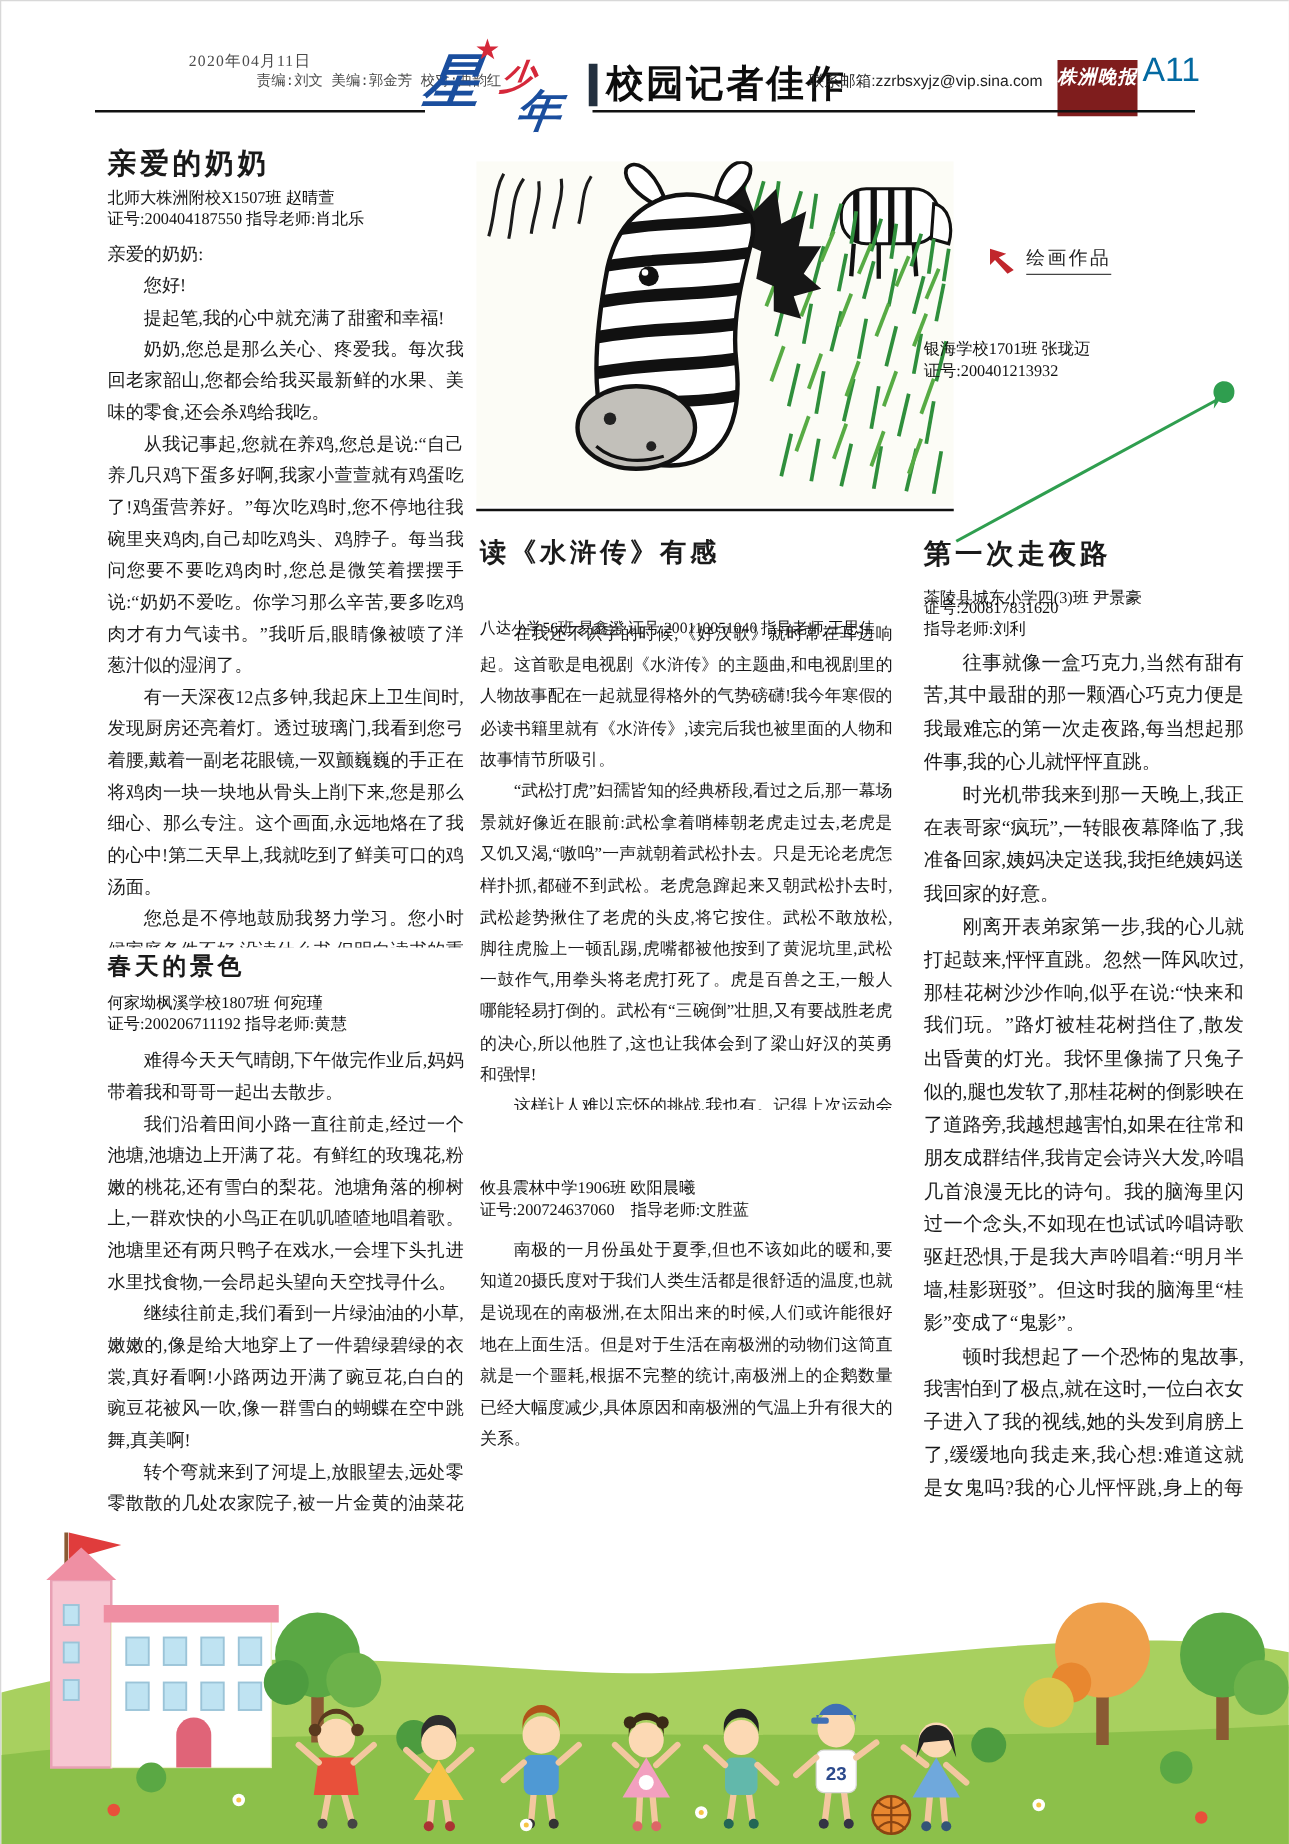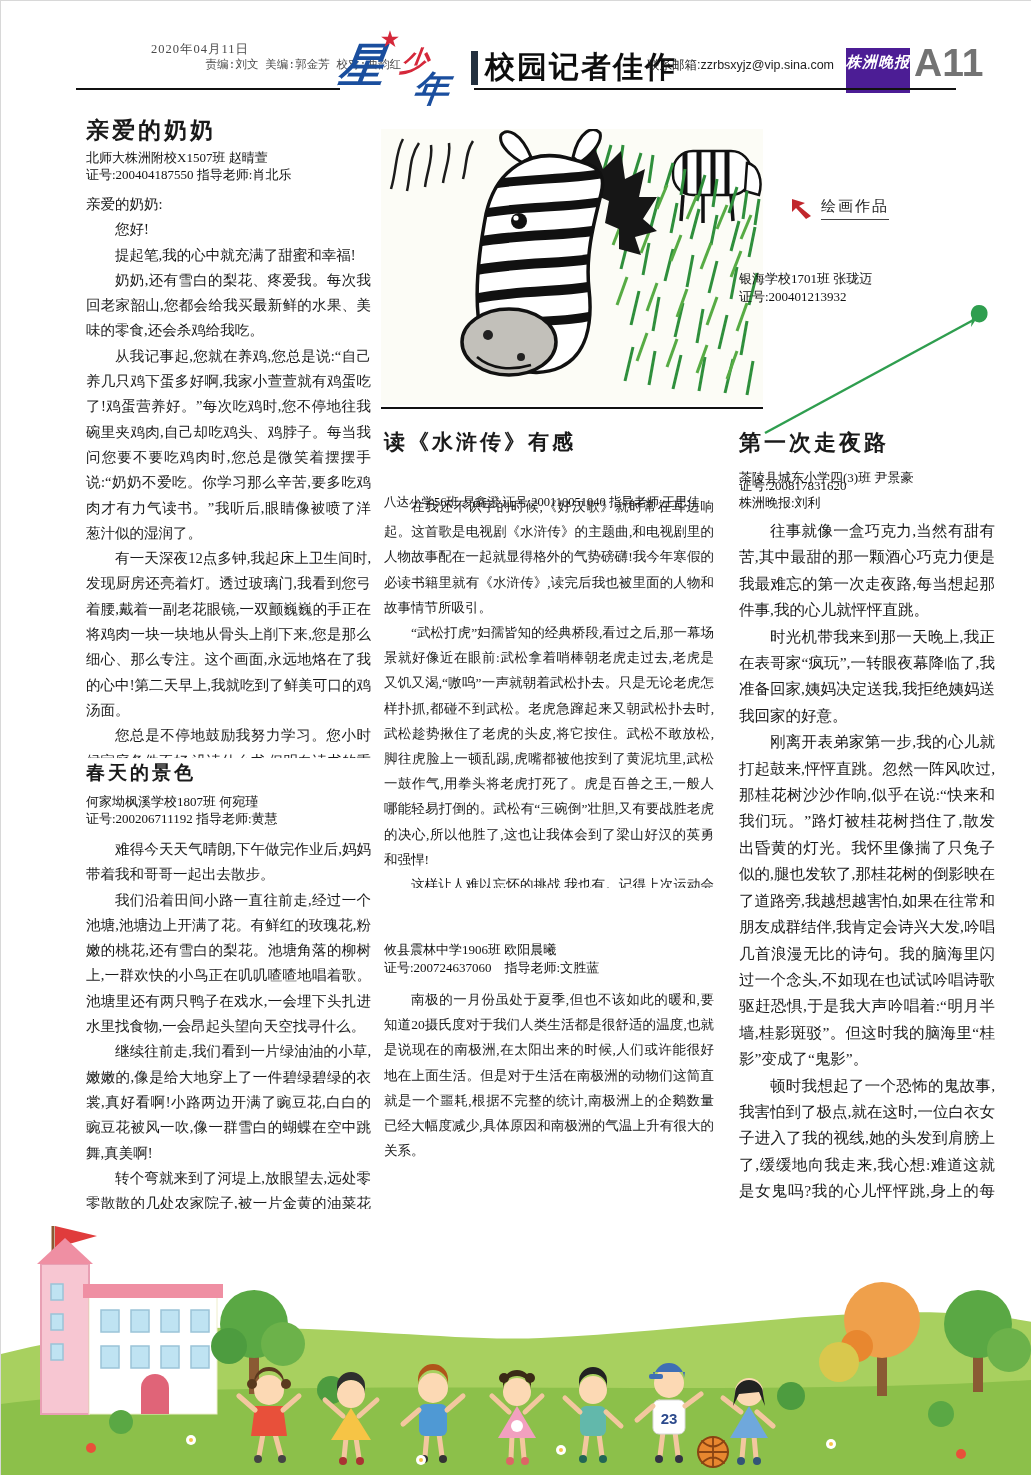--- a/index.html
+++ b/index.html
@@ -15,23 +15,23 @@
   .masthead{left:336px;top:32px;width:132px;height:76px;font-style:italic;font-weight:900;
             font-family:"Liberation Sans",sans-serif;}
   .mh-star1{position:absolute;left:2px;top:2px;font-size:46px;color:#1a4e9e;transform:skewX(-8deg);}
   .mh-star-icon{position:absolute;left:44px;top:-6px;font-size:20px;color:#d5283a;font-style:normal;}
   .mh-shao{position:absolute;left:64px;top:10px;font-size:27px;color:#d5283a;transform:skewX(-8deg);}
   .mh-nian{position:absolute;left:76px;top:32px;font-size:36px;color:#1a4e9e;transform:skewX(-8deg);}
   .section-bar{left:470px;top:50px;width:7px;height:34px;background:#23303f;}
   .section-title{left:484px;top:46px;font-size:30px;font-weight:bold;letter-spacing:2px;
                  font-family:"Liberation Sans",sans-serif;color:#0d0d0d;}
   .contact{left:646px;top:56px;font-size:12.5px;color:#222;font-family:"Liberation Sans",sans-serif;}
-  .paper-box{left:845px;top:47px;width:64px;height:45px;background:#4c1d95;color:#fff;
+  .paper-box{left:845px;top:47px;width:64px;height:45px;background:#7f1d1d;color:#fff;
              font-size:15px;font-weight:bold;font-style:italic;text-align:center;line-height:28px;letter-spacing:1px;}
-  .page-num{left:913px;top:40px;font-size:39px;color:#737373;font-family:"Liberation Sans",sans-serif;font-weight:bold;}
+  .page-num{left:913px;top:40px;font-size:27px;color:#0369a1;font-family:"Liberation Sans",sans-serif;}
   
   .title{font-weight:600;letter-spacing:3px;}
   .byline{font-size:13px;color:#111;}
   .body{text-align:justify;overflow:hidden;}
   .body p{margin:0;text-indent:2em;}
   .body p.noindent{text-indent:0;}
   
   .colL{left:85px;width:285px;}
   .a1-title{top:114px;font-size:23px;}
   .a1-byline{top:148px;}  .a1-cert{top:165px;}
@@ -218,21 +218,21 @@
     <path d="M238,4 C245,4 248,10 246,16 C244,21 238,23 234,20 L230,26 L231,17 C228,12 231,4 238,4 Z" fill="#2f9e4f"></path>
   </svg>
 
   <div class="abs colL ctr title a1-title">亲爱的奶奶</div>
   <div class="abs colL ctr byline a1-byline">北师大株洲附校X1507班 赵晴萱</div>
   <div class="abs colL ctr byline a1-cert">证号:200404187550 指导老师:肖北乐</div>
   <div class="abs colL body a1-body">
       <p class="noindent">亲爱的奶奶:</p>
       <p>您好!</p>
       <p>提起笔,我的心中就充满了甜蜜和幸福!</p>
-      <p>奶奶,还有雪白的梨花、疼爱我。每次我回老家韶山,您都会给我买最新鲜的水果、美味的零食,还会杀鸡给我吃。</p>
+      <p>奶奶,您总是那么关心、疼爱我。每次我回老家韶山,您都会给我买最新鲜的水果、美味的零食,还会杀鸡给我吃。</p>
       <p>从我记事起,您就在养鸡,您总是说:“自己养几只鸡下蛋多好啊,我家小萱萱就有鸡蛋吃了!鸡蛋营养好。”每次吃鸡时,您不停地往我碗里夹鸡肉,自己却吃鸡头、鸡脖子。每当我问您要不要吃鸡肉时,您总是微笑着摆摆手说:“奶奶不爱吃。你学习那么辛苦,要多吃鸡肉才有力气读书。”我听后,眼睛像被喷了洋葱汁似的湿润了。</p>
       <p>有一天深夜12点多钟,我起床上卫生间时,发现厨房还亮着灯。透过玻璃门,我看到您弓着腰,戴着一副老花眼镜,一双颤巍巍的手正在将鸡肉一块一块地从骨头上削下来,您是那么细心、那么专注。这个画面,永远地烙在了我的心中!第二天早上,我就吃到了鲜美可口的鸡汤面。</p>
       <p>您总是不停地鼓励我努力学习。您小时候家庭条件不好,没读什么书,但明白读书的重要性,和爷爷吃尽苦头把爸爸和两个姑姑都培养成才。您现在年纪大了,仍热爱学习,有时还会向我妈妈请教。从您身上,我感受到了满满的正能量。今年因新冠肺炎疫情我不能去学校上学,您给我写了信,在信中表扬了我学习认真,鼓励我继续努力,要做个快乐的人。我十分惊讶,您竟能写出如此优美的词句!</p>
     </div>
 
   <div class="abs colL ctr title a2-title">春天的景色</div>
   <div class="abs colL ctr byline a2-byline">何家坳枫溪学校1807班 何宛瑾</div>
   <div class="abs colL ctr byline a2-cert">证号:200206711192 指导老师:黄慧</div>
   <div class="abs colL body a2-body">
       <p>难得今天天气晴朗,下午做完作业后,妈妈带着我和哥哥一起出去散步。</p>
@@ -251,21 +251,21 @@
 
   <div class="abs colM ctr byline a4-byline">攸县震林中学1906班 欧阳晨曦</div>
   <div class="abs colM ctr byline a4-cert">证号:200724637060　指导老师:文胜蓝</div>
   <div class="abs colM body a4-body">
       <p>南极的一月份虽处于夏季,但也不该如此的暖和,要知道20摄氏度对于我们人类生活都是很舒适的温度,也就是说现在的南极洲,在太阳出来的时候,人们或许能很好地在上面生活。但是对于生活在南极洲的动物们这简直就是一个噩耗,根据不完整的统计,南极洲上的企鹅数量已经大幅度减少,具体原因和南极洲的气温上升有很大的关系。</p>
     </div>
 
   <div class="abs colR ctr title a5-title">第一次走夜路</div>
   <div class="abs colR ctr byline a5-byline">茶陵县城东小学四(3)班 尹景豪</div>
   <div class="abs colR ctr byline a5-cert">证号:200817831620</div>
-  <div class="abs colR ctr byline a5-teacher">株洲晚报:刘利</div>
+  <div class="abs colR ctr byline a5-teacher">指导老师:刘利</div>
   <div class="abs colR body a5-body">
       <p>往事就像一盒巧克力,当然有甜有苦,其中最甜的那一颗酒心巧克力便是我最难忘的第一次走夜路,每当想起那件事,我的心儿就怦怦直跳。</p>
       <p>时光机带我来到那一天晚上,我正在表哥家“疯玩”,一转眼夜幕降临了,我准备回家,姨妈决定送我,我拒绝姨妈送我回家的好意。</p>
       <p>刚离开表弟家第一步,我的心儿就打起鼓来,怦怦直跳。忽然一阵风吹过,那桂花树沙沙作响,似乎在说:“快来和我们玩。”路灯被桂花树挡住了,散发出昏黄的灯光。我怀里像揣了只兔子似的,腿也发软了,那桂花树的倒影映在了道路旁,我越想越害怕,如果在往常和朋友成群结伴,我肯定会诗兴大发,吟唱几首浪漫无比的诗句。我的脑海里闪过一个念头,不如现在也试试吟唱诗歌驱赶恐惧,于是我大声吟唱着:“明月半墙,桂影斑驳”。但这时我的脑海里“桂影”变成了“鬼影”。</p>
       <p>顿时我想起了一个恐怖的鬼故事,我害怕到了极点,就在这时,一位白衣女子进入了我的视线,她的头发到肩膀上了,缓缓地向我走来,我心想:难道这就是女鬼吗?我的心儿怦怦跳,身上的每一根汗毛都竖了起来,我想喊,但是嘴巴像封了似的,喊不出来,我想跑,腿却像灌了铅似的,麻木了。当她离我最多十米远的距离时,我似乎已经魂不附体了,我再也忍不住了,尖叫了起来,“你叫什么叫!”这位白衣女子说道,我听着有些耳熟,仔细一看,原来是妈妈啊,妈妈火冒三丈地训斥着我,但妈妈在,安全感满满,我恐惧的内心也算是得到了一丝放松。</p>
     </div>
 
   <svg class="abs footer-art" viewBox="0 0 1031 272">
 
     <path d="M0,150 C200,98 420,140 540,134 C720,126 900,92 1031,118 L1031,272 L0,272 Z" fill="#a8d05f"></path>

